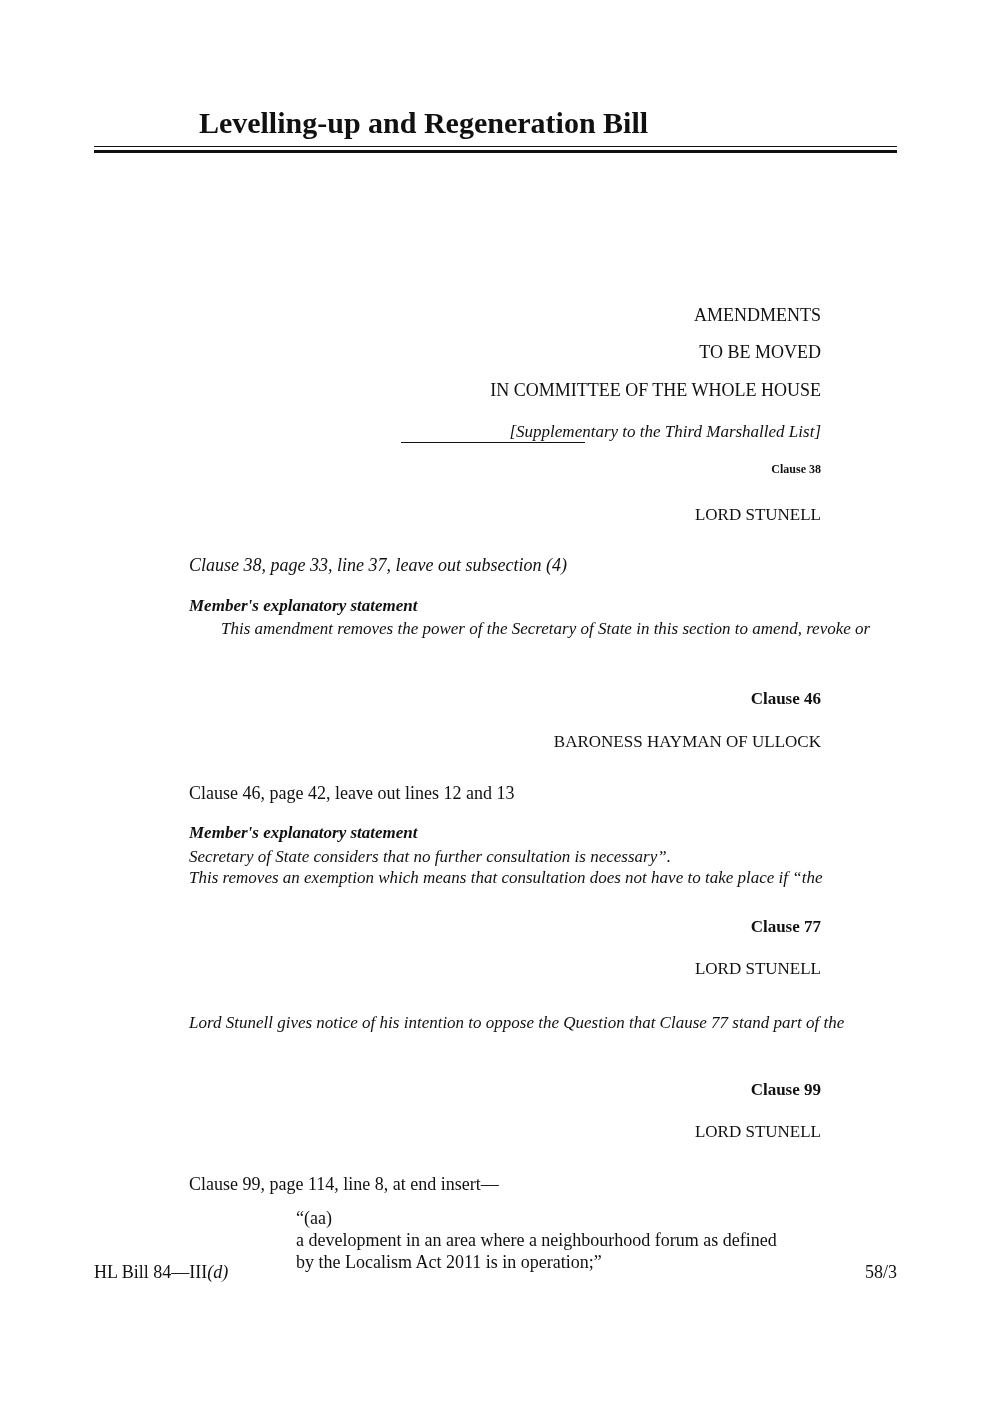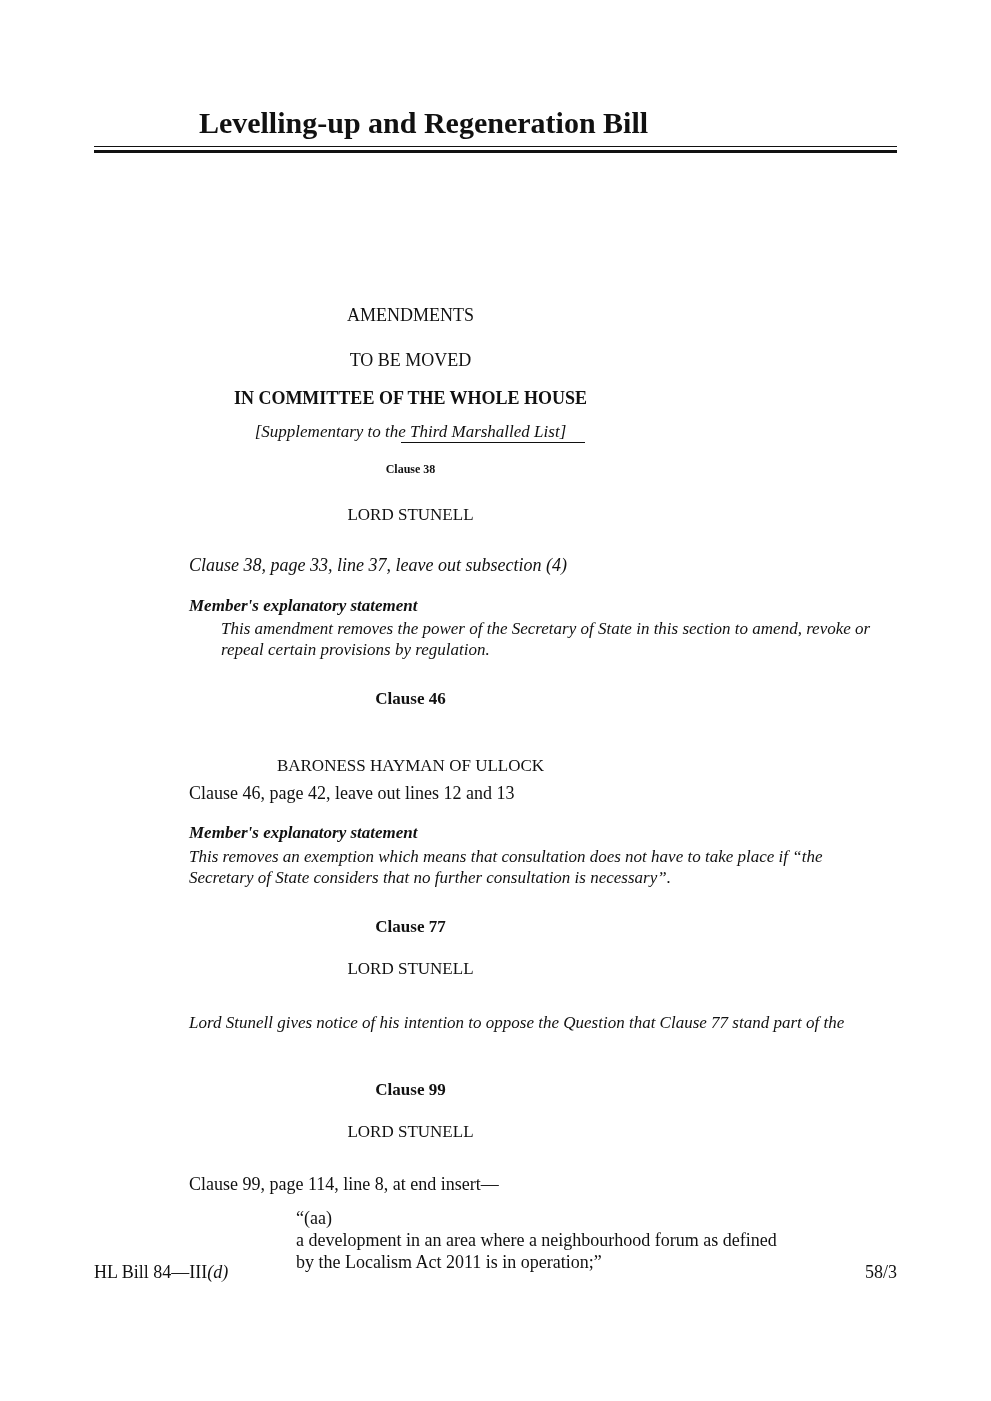--- a/index.html
+++ b/index.html
@@ -7,62 +7,61 @@
     width: 991px; height: 1401px; position: relative; overflow: hidden;
     font-family: "Liberation Serif", "DejaVu Serif", serif; color: #111;
   }
   .abs { position: absolute; }
   .title {
     left: 0; width: 847px; top: 106px; text-align: center;
     font-size: 30px; font-weight: bold; letter-spacing: 0px;
   }
   .rule1 { left: 94px; width: 803px; top: 146px; height: 1px; background: #111; }
   .rule2 { left: 94px; width: 803px; top: 150px; height: 3px; background: #111; }
-  .center { left: 0; width: 821px; text-align: center; font-size: 18px; }
+  .center { left: 0; width: 821px; text-align: right; font-size: 18px; }
   .italic { font-style: italic; }
   .bold { font-weight: bold; }
   .underline-bar { left: 401px; width: 184px; top: 442px; height: 1px; background: #111; }
   .left { left: 189px; width: 710px; font-size: 18px; }
   .stmt-head { font-size: 17px; font-weight: bold; font-style: italic; }
   .stmt-body { font-size: 17px; font-style: italic; line-height: 21px; }
   .insert { left: 296px; width: 603px; font-size: 18px; line-height: 22px; display: flex; flex-direction: column; }
   .insert .num { width: 58px; flex: none; }
   .insert .txt { flex: 1; }
   .footer-left { left: 94px; top: 1262px; font-size: 18px; }
   .footer-right { right: 94px; top: 1262px; font-size: 18px; }
 </style>
 </head>
 <body>
 
 <div class="abs title">Levelling-up and Regeneration Bill</div>
 <div class="abs rule1"></div>
 <div class="abs rule2"></div>
 
 <div class="abs center" style="top:305px;">AMENDMENTS</div>
-<div class="abs center" style="top:342px;margin-top:8px;">TO BE MOVED</div>
-<div class="abs center" style="top:388px;font-weight:bold;">IN COMMITTEE OF THE WHOLE HOUSE</div>
+<div class="abs center" style="top:342px;">TO BE MOVED</div>
+<div class="abs center" style="top:380px;">IN COMMITTEE OF THE WHOLE HOUSE</div>
 <div class="abs center italic" style="top:422px; font-size:17px;">[Supplementary to the Third Marshalled List]</div>
 <div class="abs underline-bar"></div>
 
 <div class="abs center bold" style="top:462px; font-size:12px;">Clause 38</div>
 <div class="abs center" style="top:505px; font-size:17px;">LORD STUNELL</div>
 <div class="abs left" style="top:555px;font-style:italic;">Clause 38, page 33, line 37, leave out subsection (4)</div>
 <div class="abs left stmt-head" style="top:596px;">Member's explanatory statement</div>
 <div class="abs left stmt-body" style="top:618px;margin-left:32px;">
   <div>This amendment removes the power of the Secretary of State in this section to amend, revoke or</div>
-  <div>repeal certain provisions by regulation.</div>
 </div>
 
 <div class="abs center bold" style="top:689px; font-size:17px;">Clause 46</div>
-<div class="abs center" style="top:732px; font-size:17px;margin-top:24px;">BARONESS HAYMAN OF ULLOCK</div>
+<div class="abs center" style="top:732px; font-size:17px;">BARONESS HAYMAN OF ULLOCK</div>
 <div class="abs left" style="top:783px;">Clause 46, page 42, leave out lines 12 and 13</div>
 <div class="abs left stmt-head" style="top:823px;">Member's explanatory statement</div>
 <div class="abs left stmt-body" style="top:846px;">
+  <div>Secretary of State considers that no further consultation is necessary”.</div>
   <div>This removes an exemption which means that consultation does not have to take place if “the</div>
-  <div>Secretary of State considers that no further consultation is necessary”.</div>
 </div>
 
 <div class="abs center bold" style="top:917px; font-size:17px;">Clause 77</div>
 <div class="abs center" style="top:959px; font-size:17px;">LORD STUNELL</div>
 <div class="abs left stmt-body" style="top:1012px;">
   <div>Lord Stunell gives notice of his intention to oppose the Question that Clause 77 stand part of the</div>
 </div>
 
 <div class="abs center bold" style="top:1080px; font-size:17px;">Clause 99</div>
 <div class="abs center" style="top:1122px; font-size:17px;">LORD STUNELL</div>

